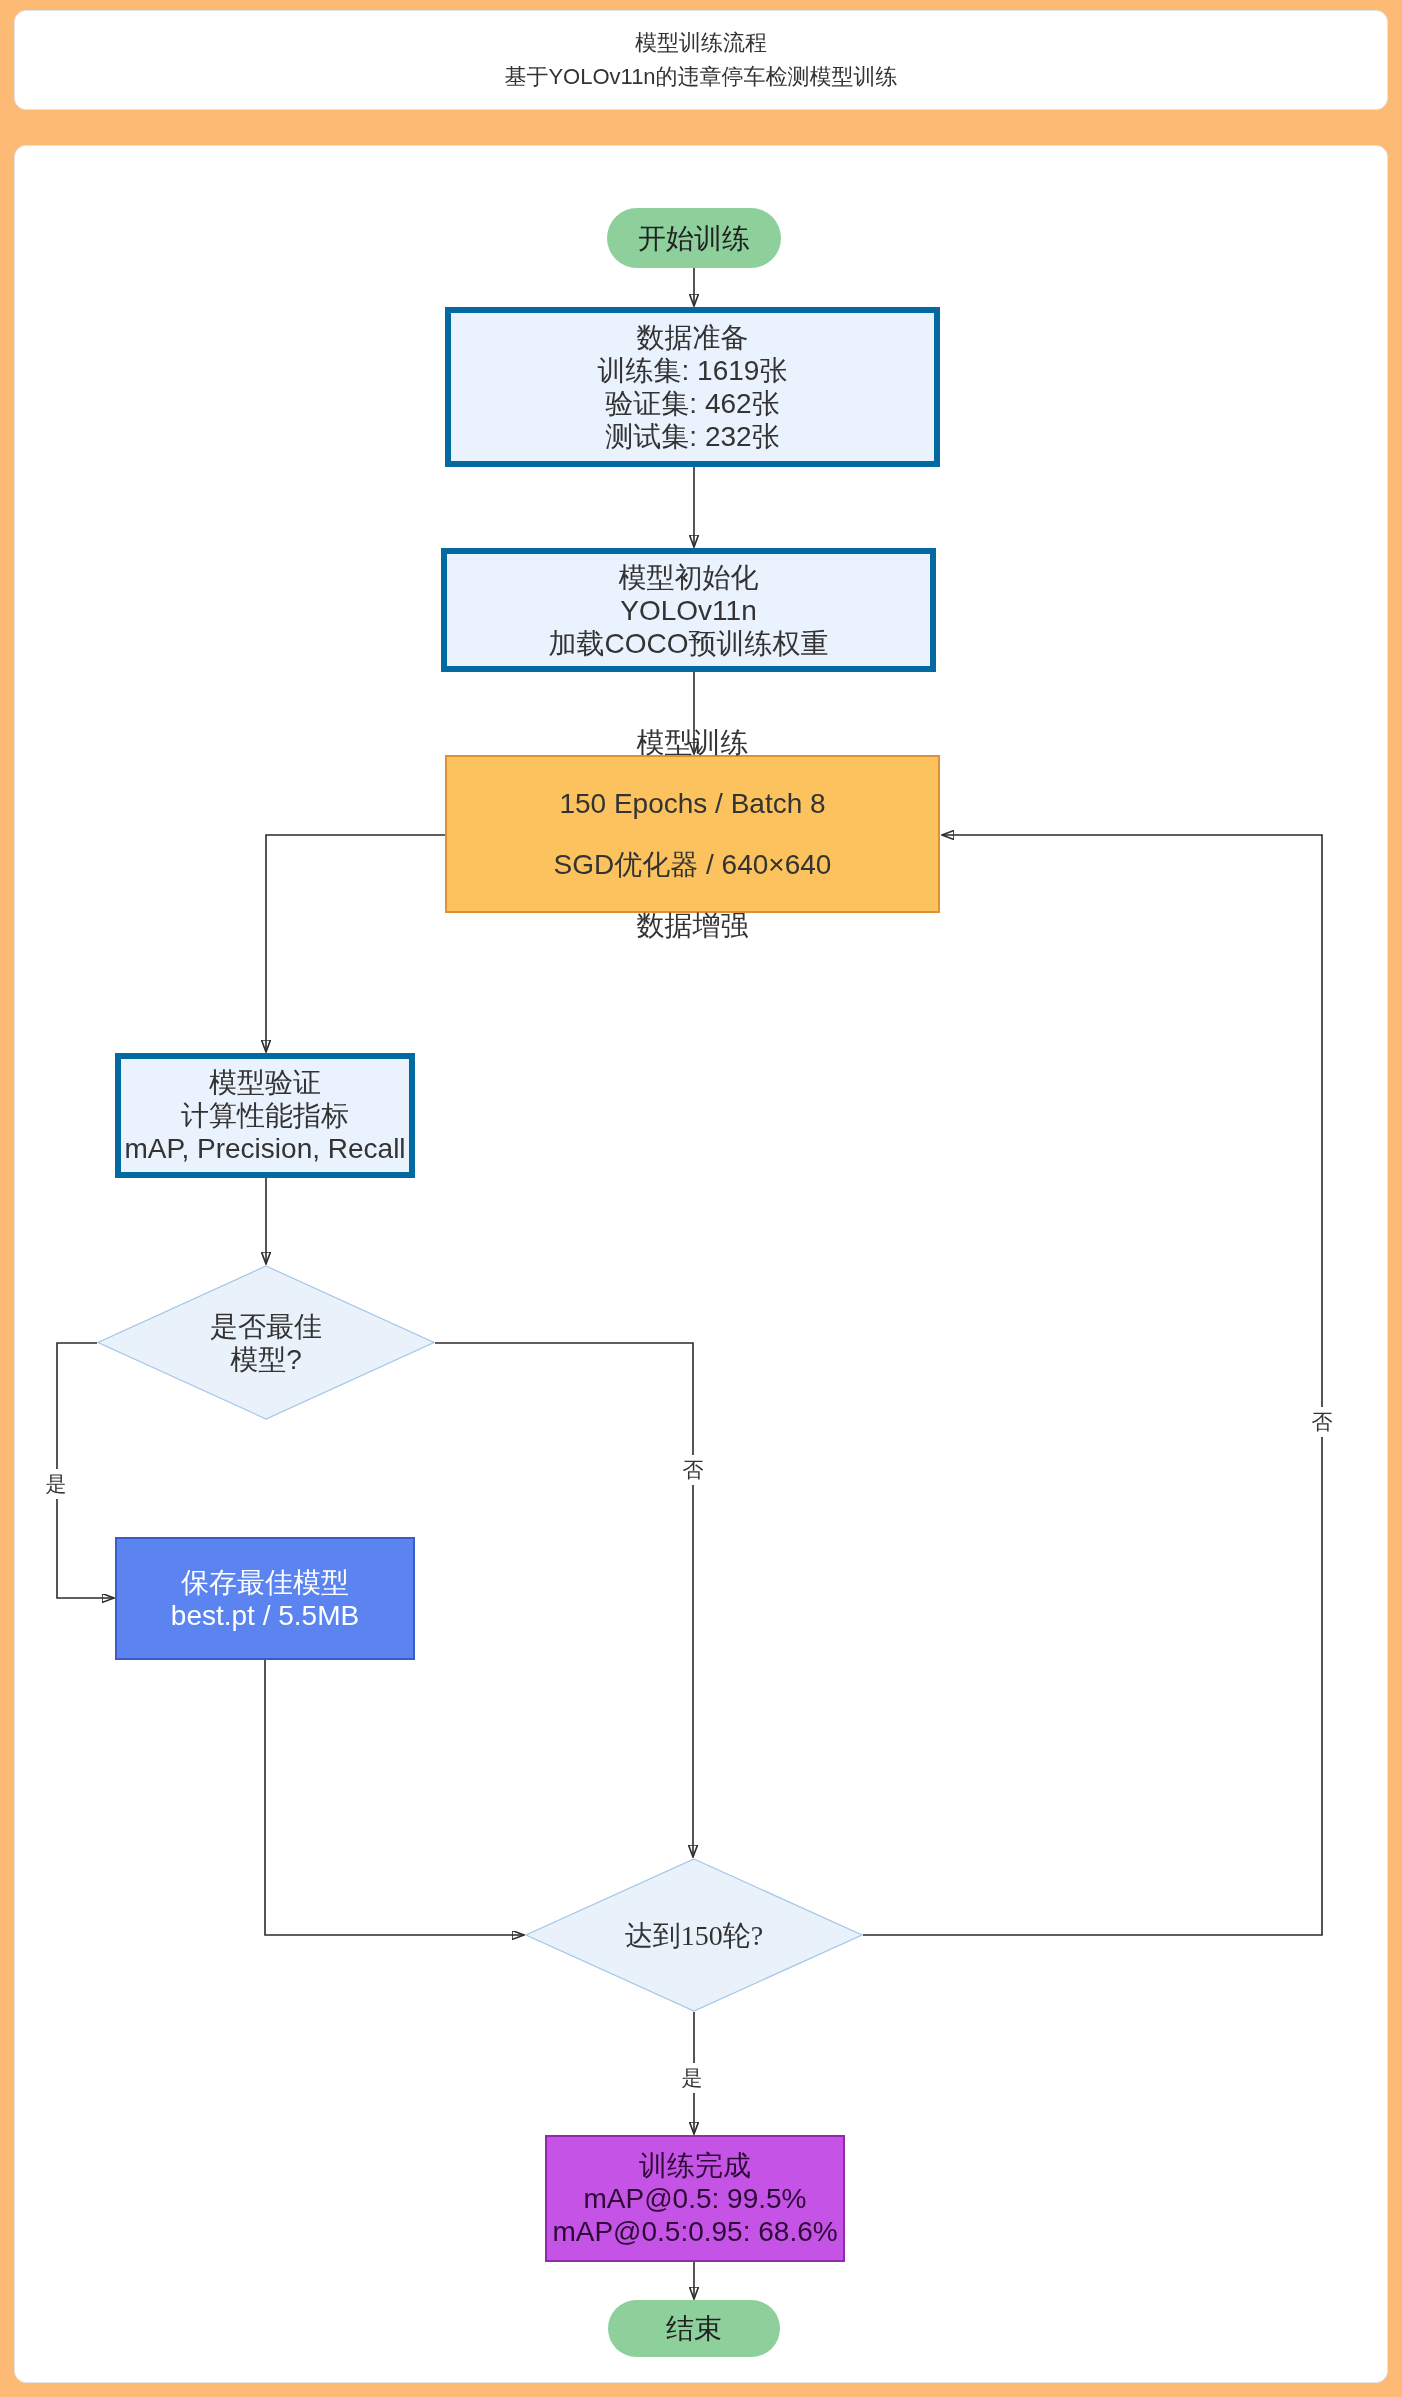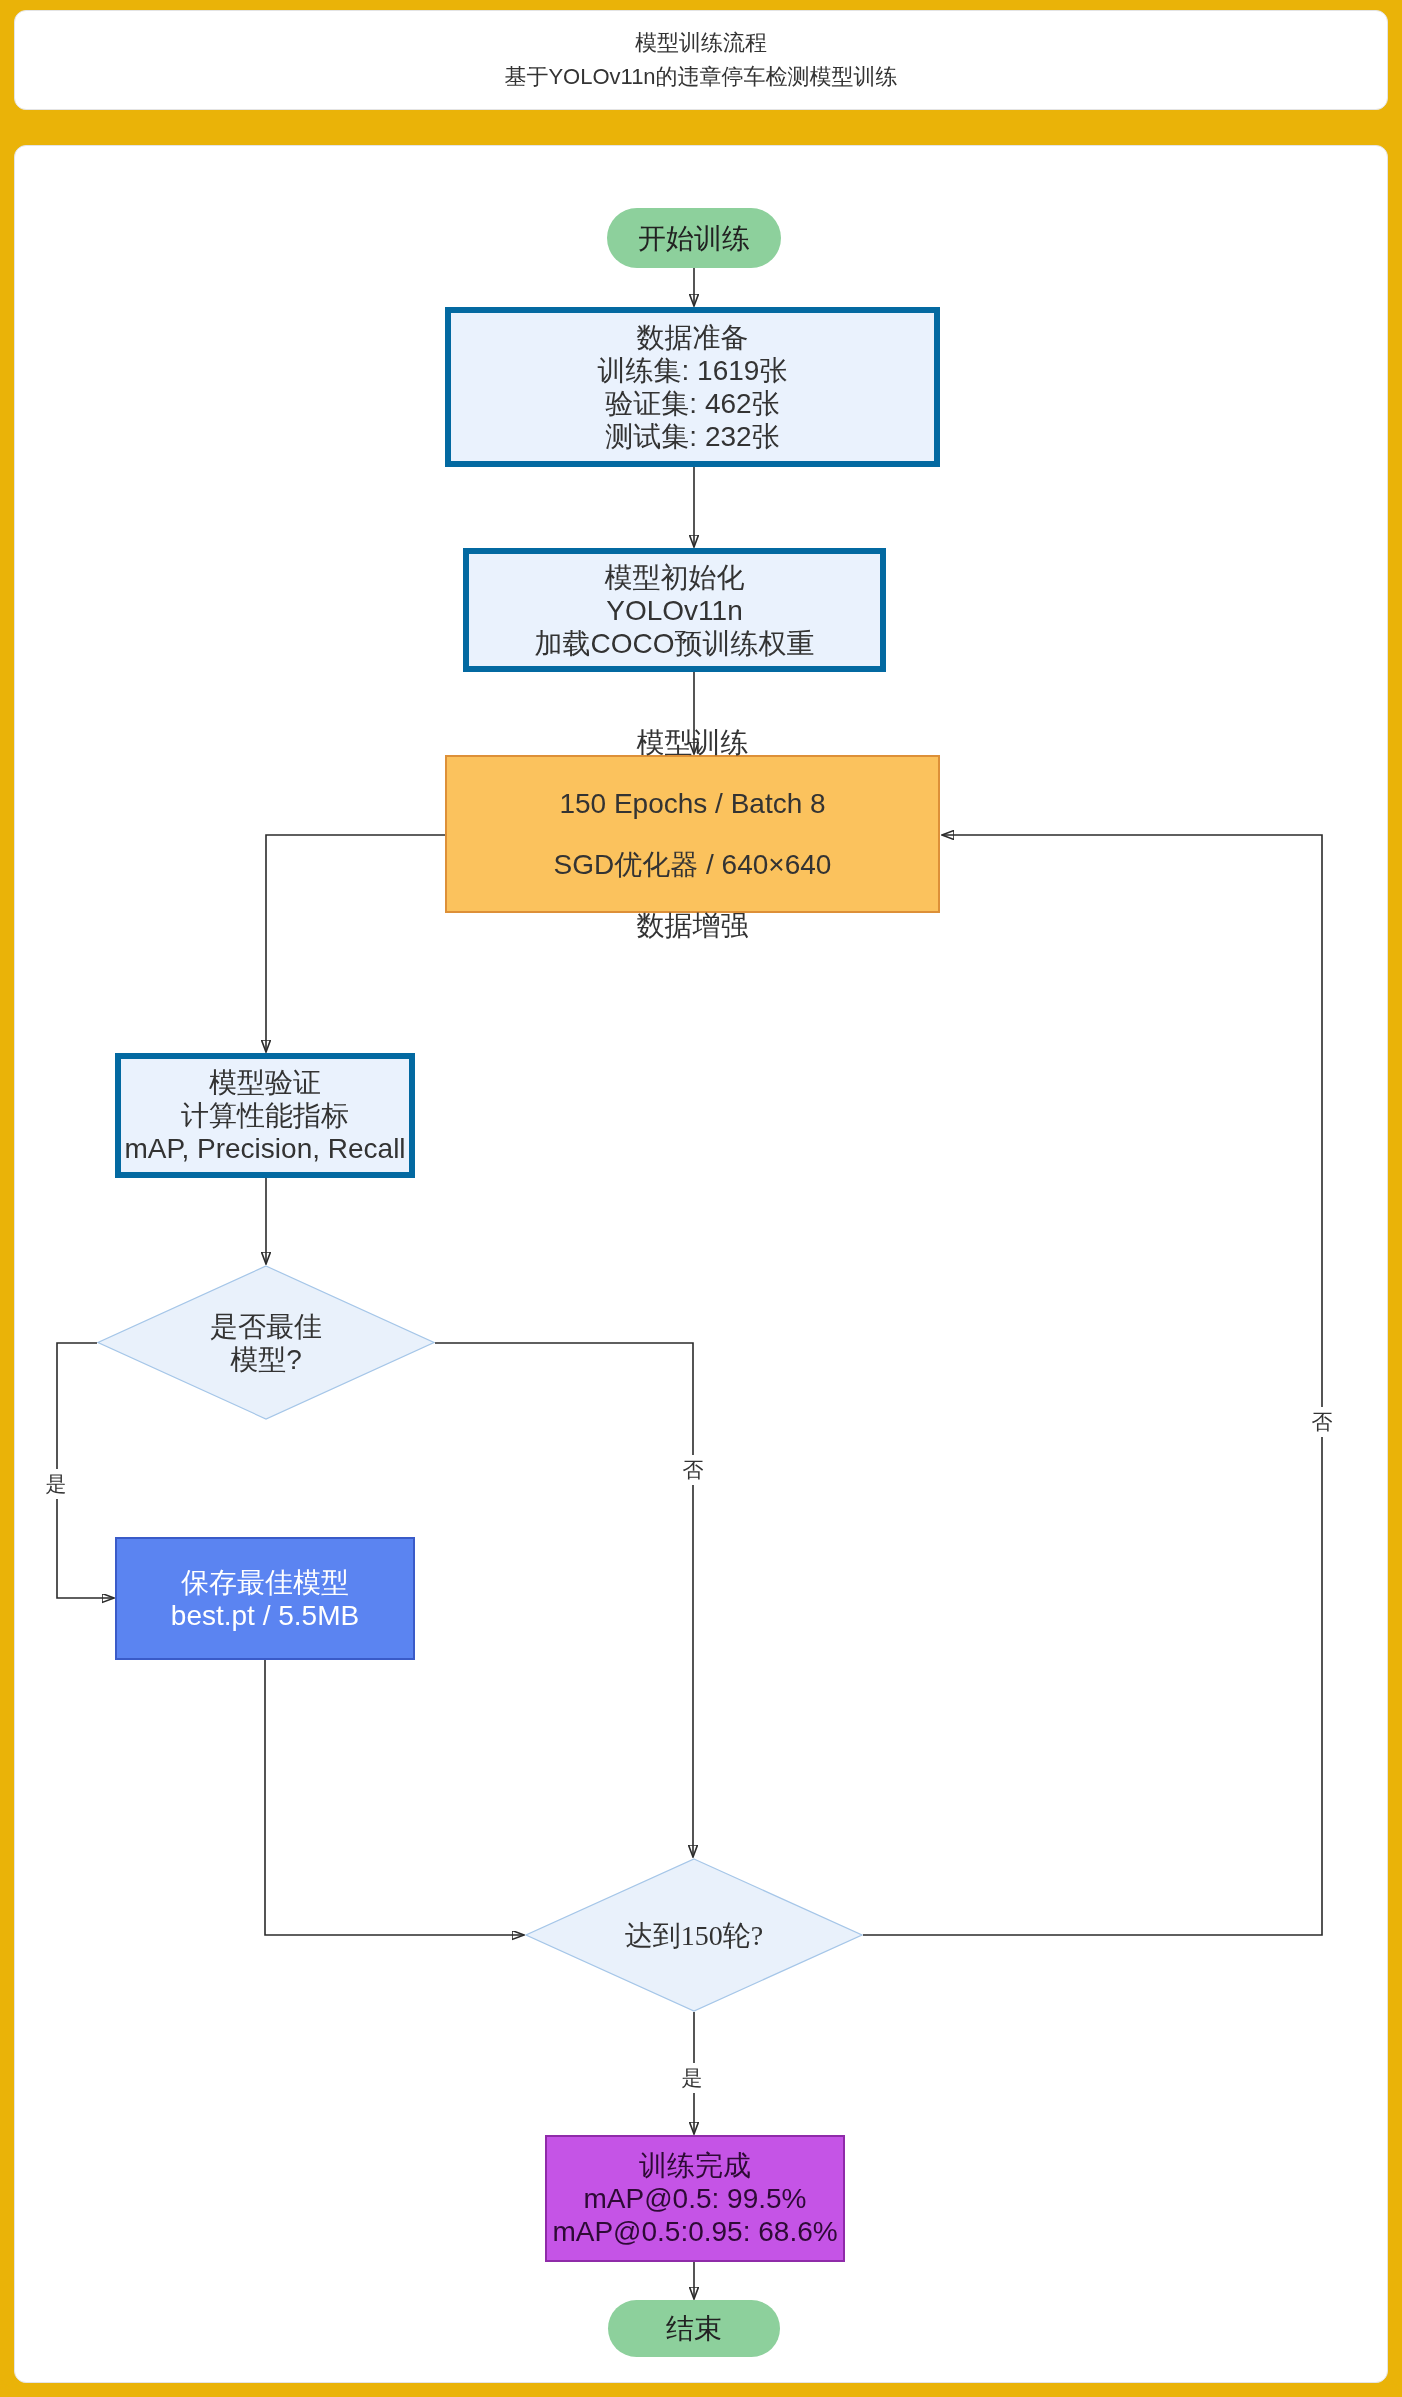--- a/index.html
+++ b/index.html
@@ -1,21 +1,21 @@
 <!DOCTYPE html>
 <html><head>
 <meta charset="utf-8">
 <style>
   * { margin: 0; padding: 0; box-sizing: border-box; }
   html, body { background: #ffffff; font-family: "Liberation Sans", "DejaVu Sans", sans-serif; }
   .page {
     position: relative;
     width: 1402px;
     height: 2397px;
-    background: #eab308;
+    background: #fdba74;
     overflow: hidden;
   }
   .card {
     position: absolute;
     background: #ffffff;
     border: 1px solid #e4e4e4;
     border-radius: 12px;
   }
   .card-header { left: 14px; top: 10px; width: 1374px; height: 100px; }
   .card-canvas { left: 14px; top: 145px; width: 1374px; height: 2238px; }
@@ -59,21 +59,21 @@
     background: #c554e6;
     border: 2px solid #8f2ba9;
     color: #2d0a35;
   }
   .diamond { background: transparent; }
   .diamond svg { position: absolute; left: 0; top: 0; width: 100%; height: 100%; }
   .diamond .diamond-label { position: relative; z-index: 1; }
 
   .node-start      { left: 607px; top: 208px; width: 174px; height: 60px; }
   .node-data-prep  { left: 445px; top: 307px; width: 495px; height: 160px; }
-  .node-model-init { left: 463px; top: 548px; width: 423px; height: 124px; }
+  .node-model-init { left: 441px; top: 548px; width: 495px; height: 124px; }
   .node-training   { left: 445px; top: 755px; width: 495px; height: 158px; gap: 28px; }
   .node-validation { left: 115px; top: 1053px; width: 300px; height: 125px; }
   .node-best-check { left: 97px;  top: 1265px; width: 338px; height: 155px; }
   .node-save-best  { left: 115px; top: 1537px; width: 300px; height: 123px; }
   .node-epoch-check{ left: 525px; top: 1858px; width: 338px; height: 154px; font-family: Liberation Serif, serif; }
   .node-complete   { left: 545px; top: 2135px; width: 300px; height: 127px; }
   .node-end        { left: 608px; top: 2300px; width: 172px; height: 57px; }
 
   .edge-label {
     position: absolute;

